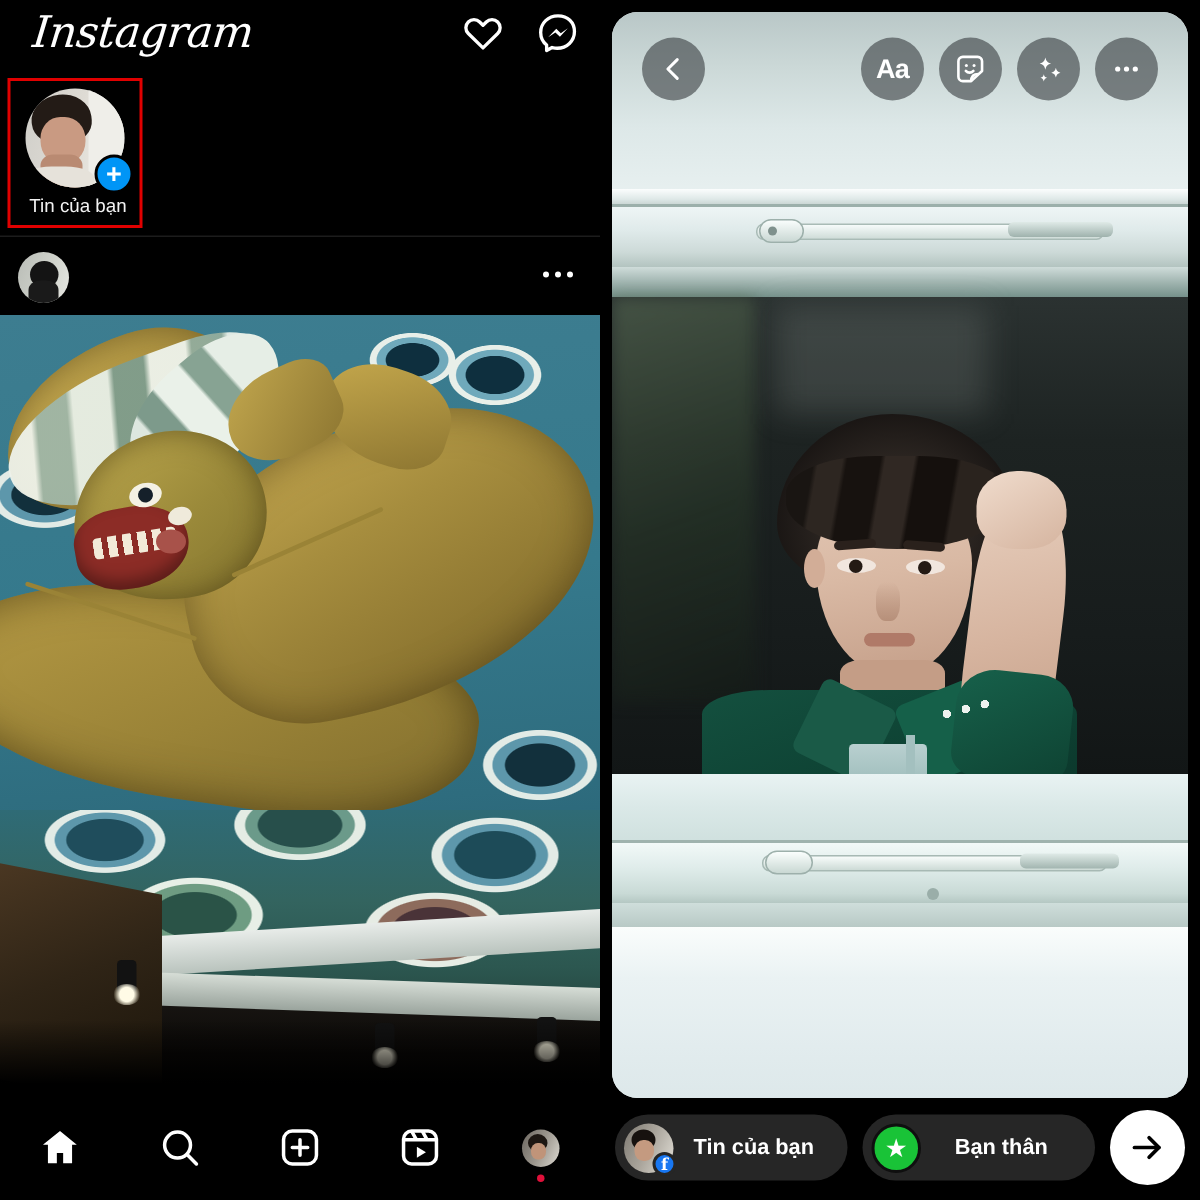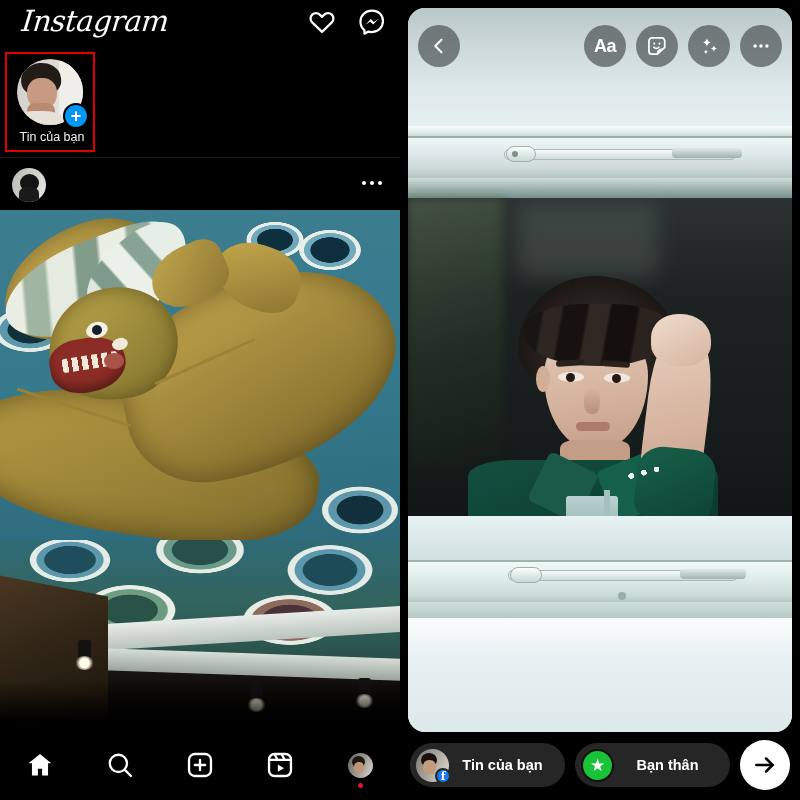--- a/index.html
+++ b/index.html
@@ -461,21 +461,21 @@
     position: absolute; left: 0; top: 594px; width: 384px; height: 20px;
     background: linear-gradient(180deg,#cfdedb,#b2c4c0);
   }
   .sc-bottom {
     position: absolute; left: 0; top: 610px; width: 384px; height: 114px;
     background: linear-gradient(180deg,#fafdfc 0%, #eaf2f3 30%, #e2ecee 70%, #dde8ea 100%);
   }
 
   .story-topbar {
     position: absolute; left: 8px; top: 8px; width: 384px; height: 76px;
-    display: flex; align-items: center; padding: 0 10px; text-align: right;
+    display: flex; align-items: center; padding: 0 20px; text-align: right;
   }
   .circ-btn {
     width: 42px; height: 42px; border-radius: 50%;
     background: rgba(60,65,68,0.62);
     display: flex; align-items: center; justify-content: center;
     color: #fff;
   }
   .topbar-right { margin-left: auto; display: flex; gap: 10px; }
   .aa-txt { font-size: 18px; font-weight: 700; color: #fff; letter-spacing: -0.5px; }
 

